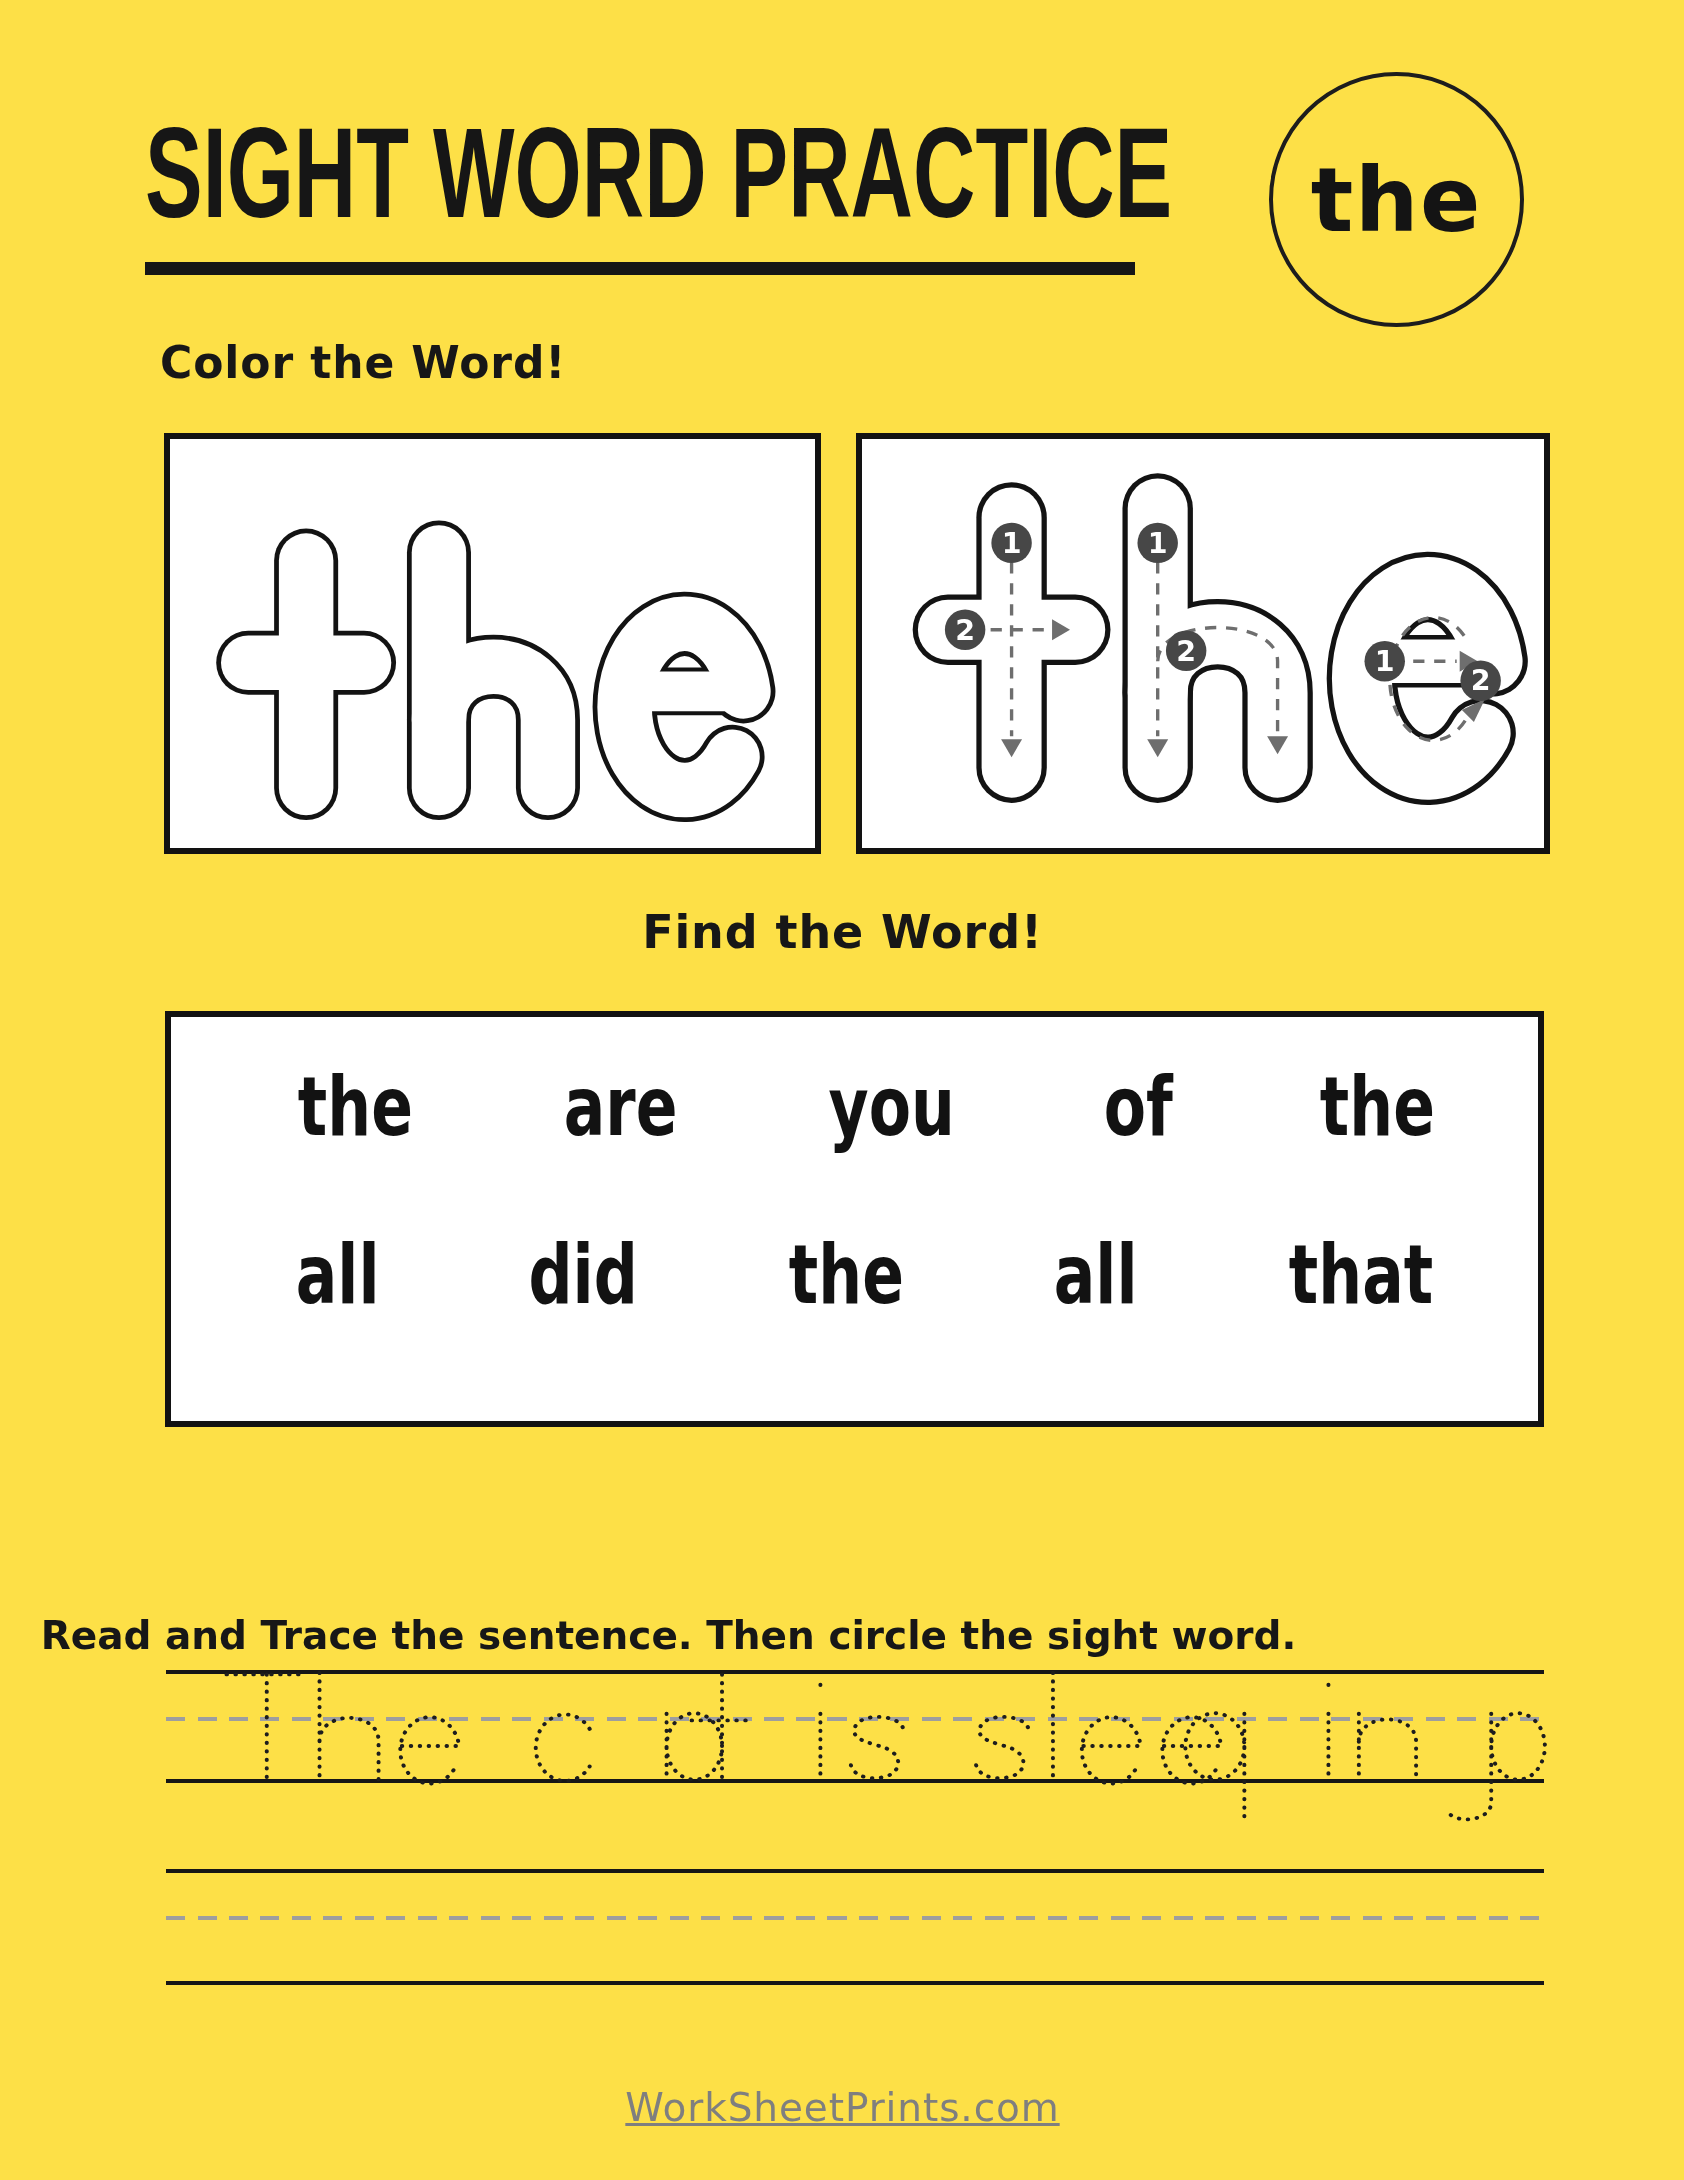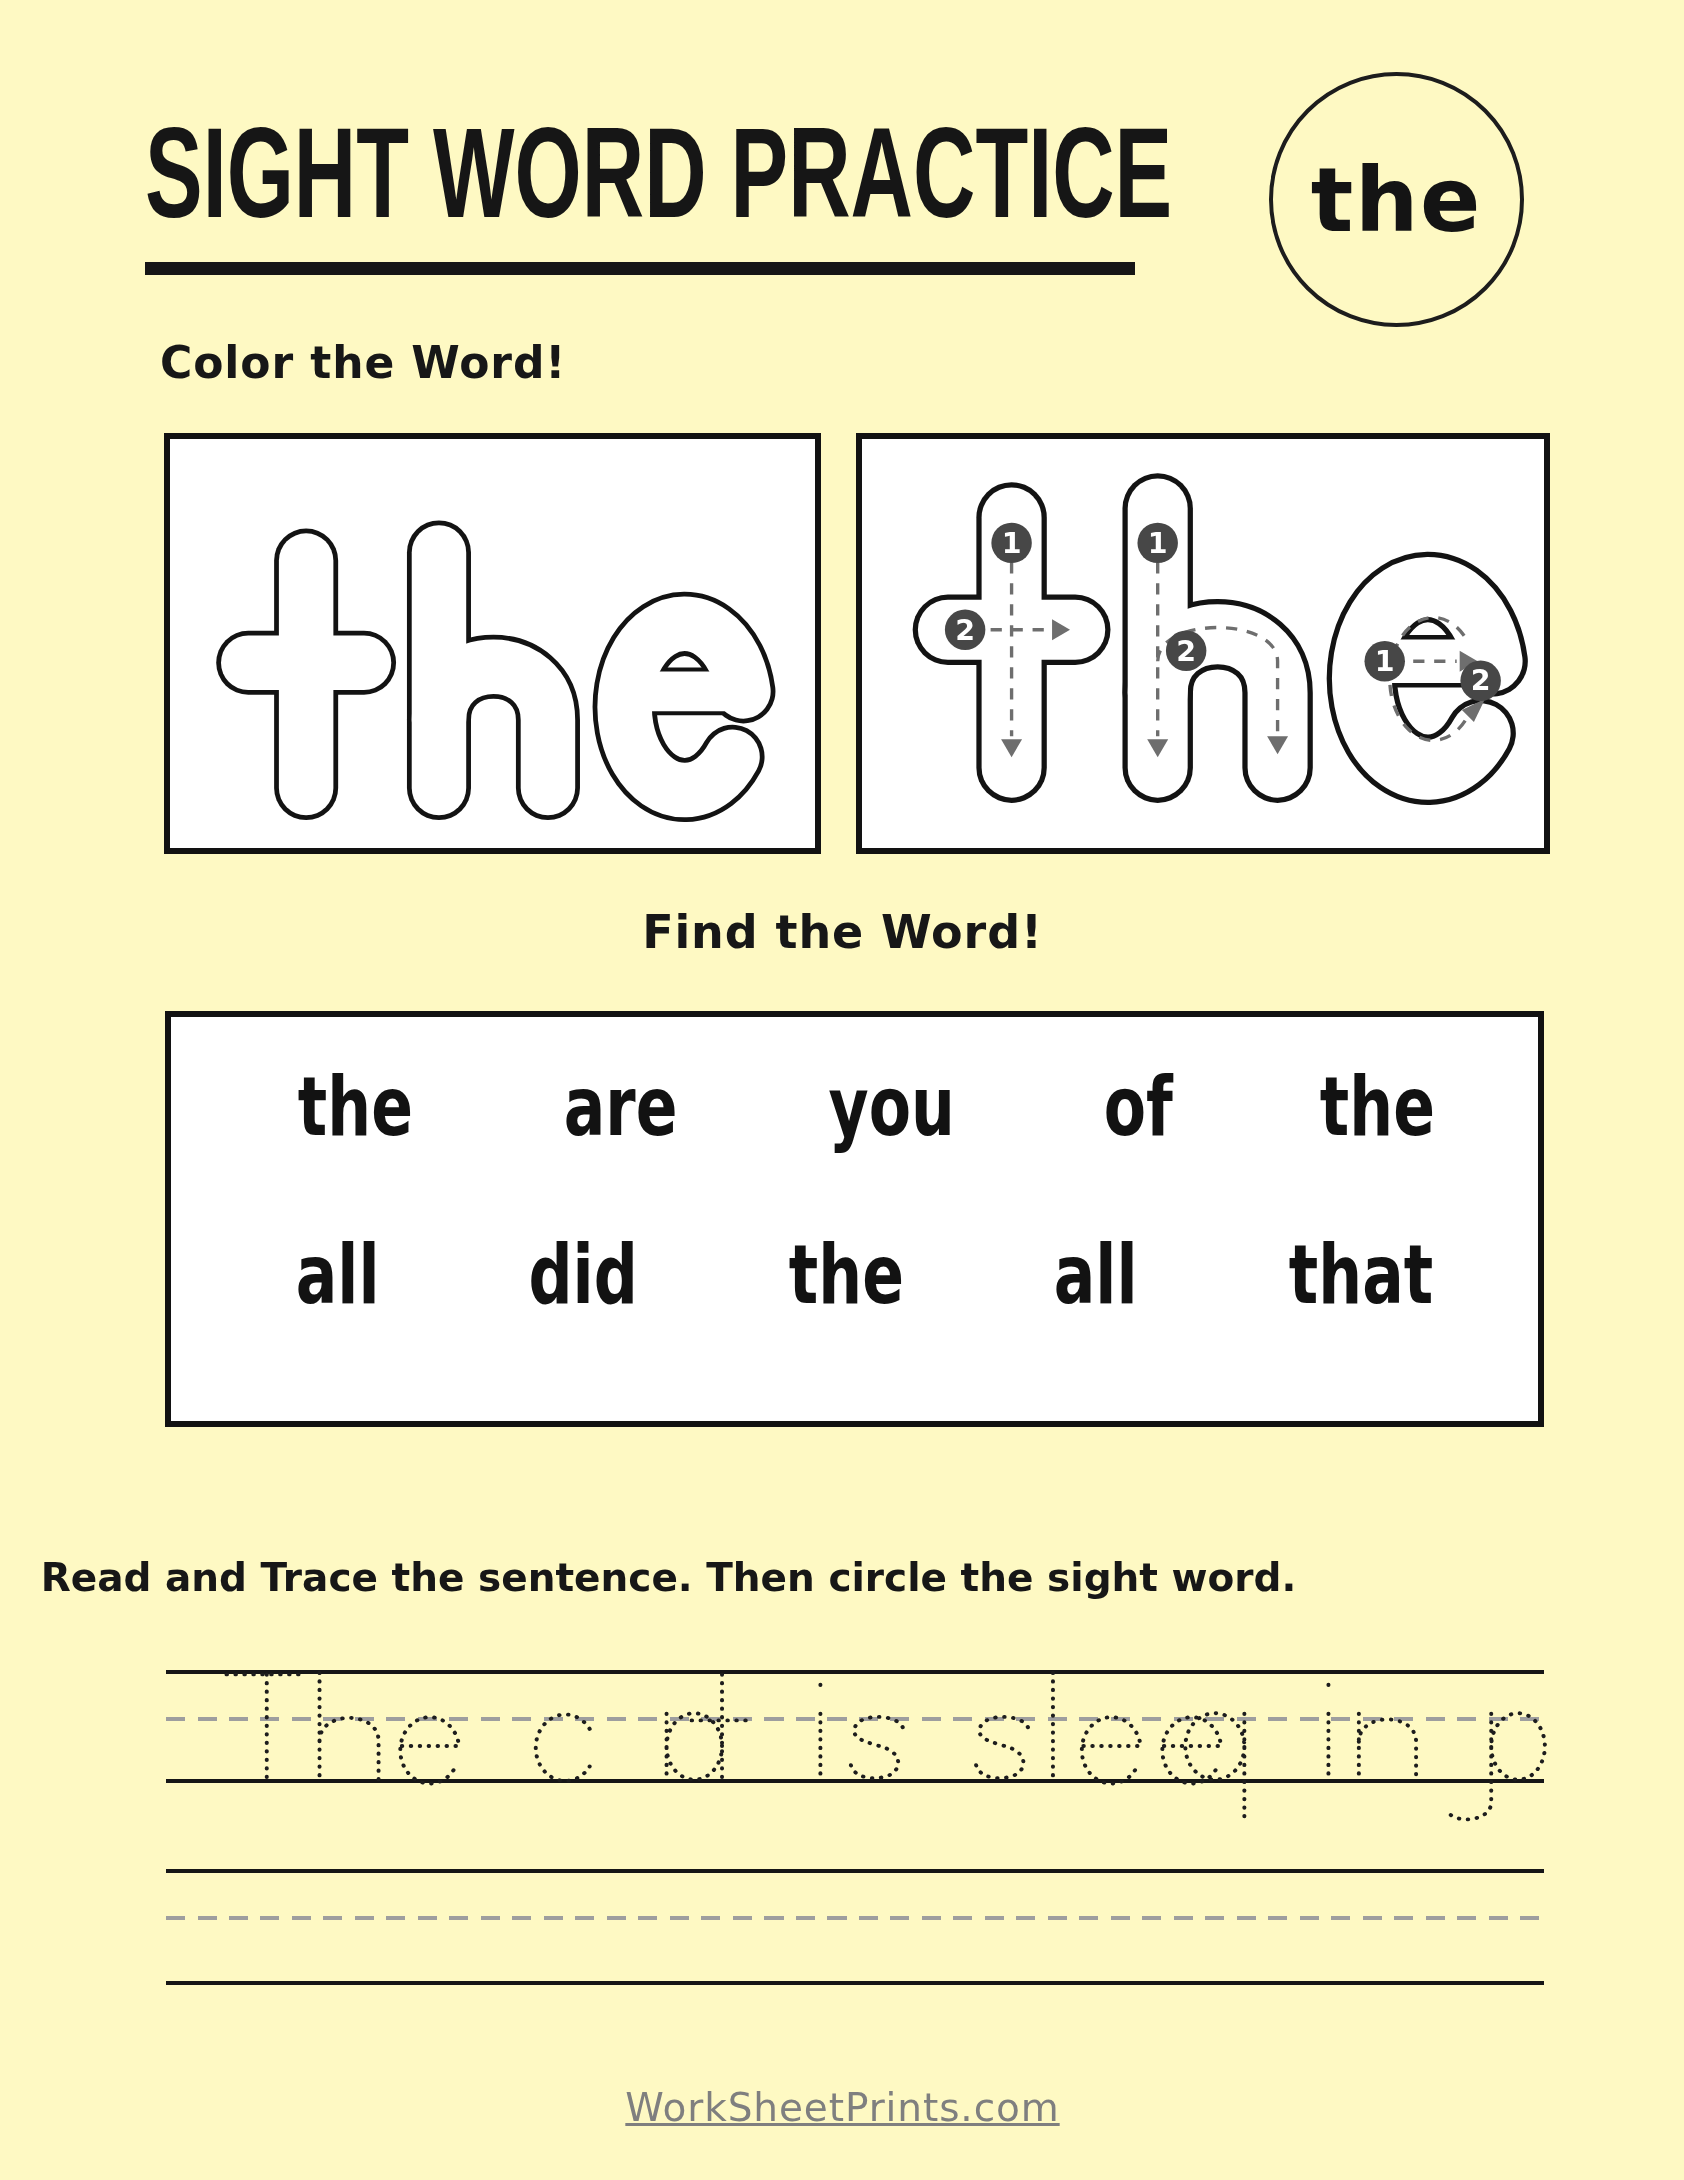--- a/index.html
+++ b/index.html
@@ -1,32 +1,32 @@
 <!DOCTYPE html>
 <html style="font-size:13.6px"><head>
 <meta charset="utf-8">
 <style>
   html,body{margin:0;padding:0;background:#ffffff;}
-  #page{position:relative;width:1685px;height:2181px;background:#fef9c3;overflow:hidden;
+  #page{position:relative;width:1685px;height:2181px;background:#fde047;overflow:hidden;
         font-family:"DejaVu Sans",sans-serif;color:#111;}
   .abs{position:absolute;}
   
   #title{left:145px;top:109px;font-family:"Liberation Sans",sans-serif;font-weight:bold;
          font-size:128px;line-height:1.0;white-space:nowrap;transform:scaleX(0.675);
          transform-origin:left top;color:#161616;letter-spacing:0px;}
   #title-underline{left:145px;top:262px;width:990px;height:12.8px;background:#161616;}
   #word-circle{left:1269px;top:72px;width:247px;height:247px;border:4.3px solid #1d1d1d;border-radius:50%;
          display:flex;align-items:center;justify-content:center;}
   #word-circle span{font-size:89px;font-weight:bold;color:#141414;letter-spacing:1.7px;}
   
   .sec-label{font-size:44px;font-weight:bold;color:#171717;letter-spacing:0.9px;white-space:nowrap;}
   #color-label{left:160px;top:337px;}
   #trace-label{left:854px;top:337px;}
   #find-label{left:0;top:905px;width:1685px;text-align:center;font-size:46px;}
-  #instruction{left:0;top:1555px;width:1337px;text-align:center;font-size:39px;font-weight:bold;
+  #instruction{left:0;top:1613px;width:1337px;text-align:center;font-size:39px;font-weight:bold;
          color:#171717;white-space:nowrap;}
   
   .wbox{border:6.8px solid #121212;background:#fff;box-sizing:border-box;}
   #color-box{left:164px;top:433px;width:657px;height:421px;}
   #trace-box{left:856px;top:433px;width:694px;height:421px;}
   #find-box{left:165px;top:1011px;width:1379px;height:416px;display:flex;flex-direction:column;
         padding:32px 95px 0 119px;row-gap:39px;}
   .find-row{display:flex;justify-content:space-between;align-items:center;height:129px;}
   .find-word{font-size:70px;font-weight:bold;color:#121212;display:inline-block;
         transform:scale(0.88,1.16);transform-origin:center bottom;letter-spacing:0px;}

